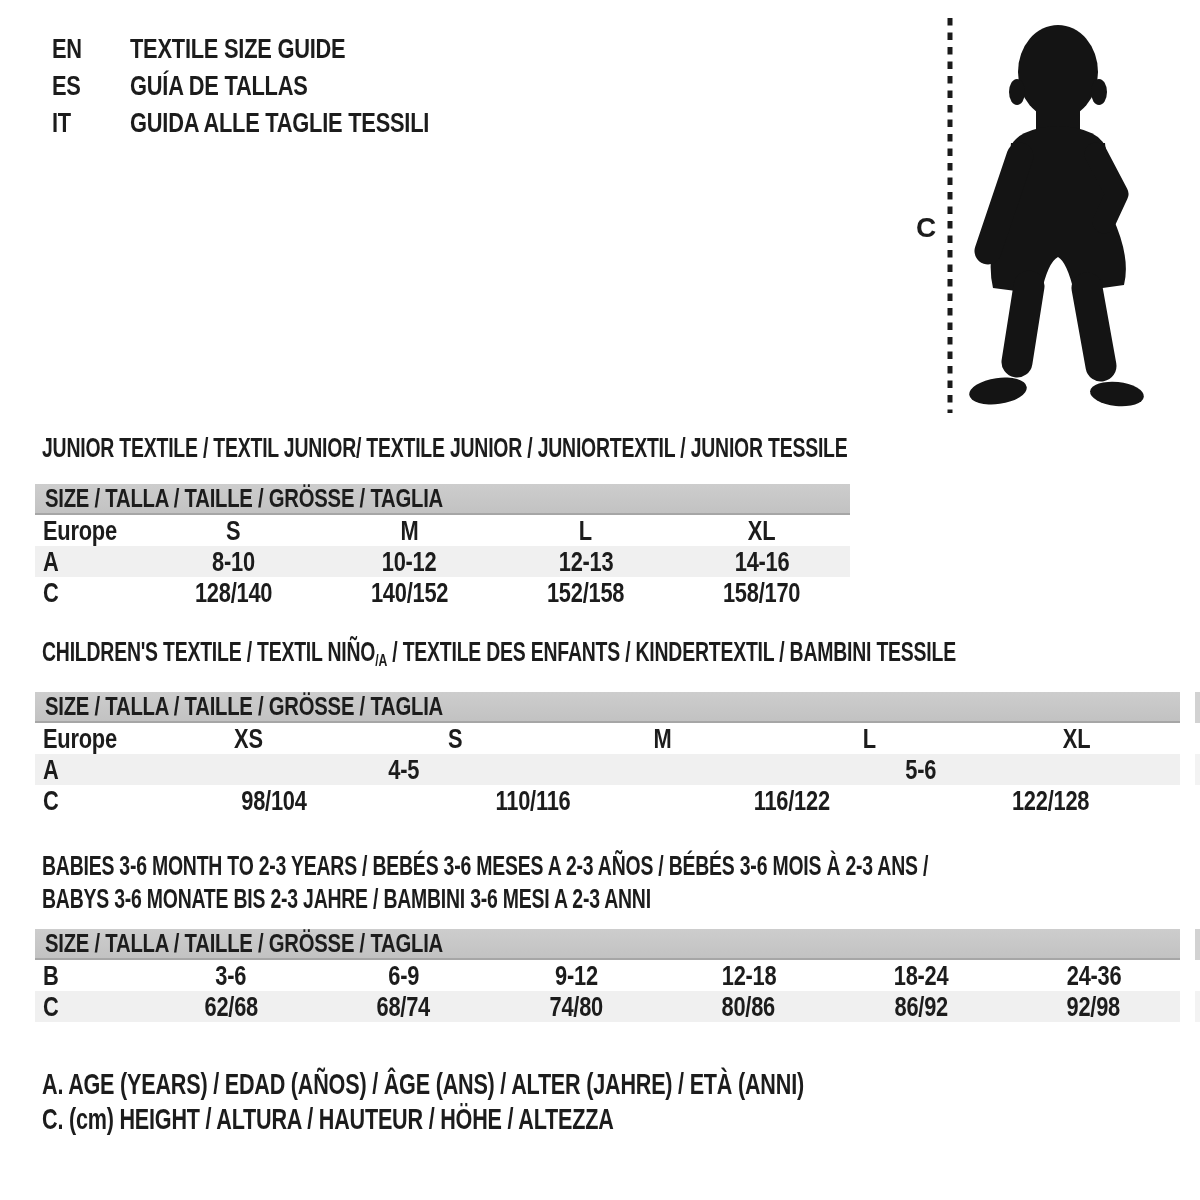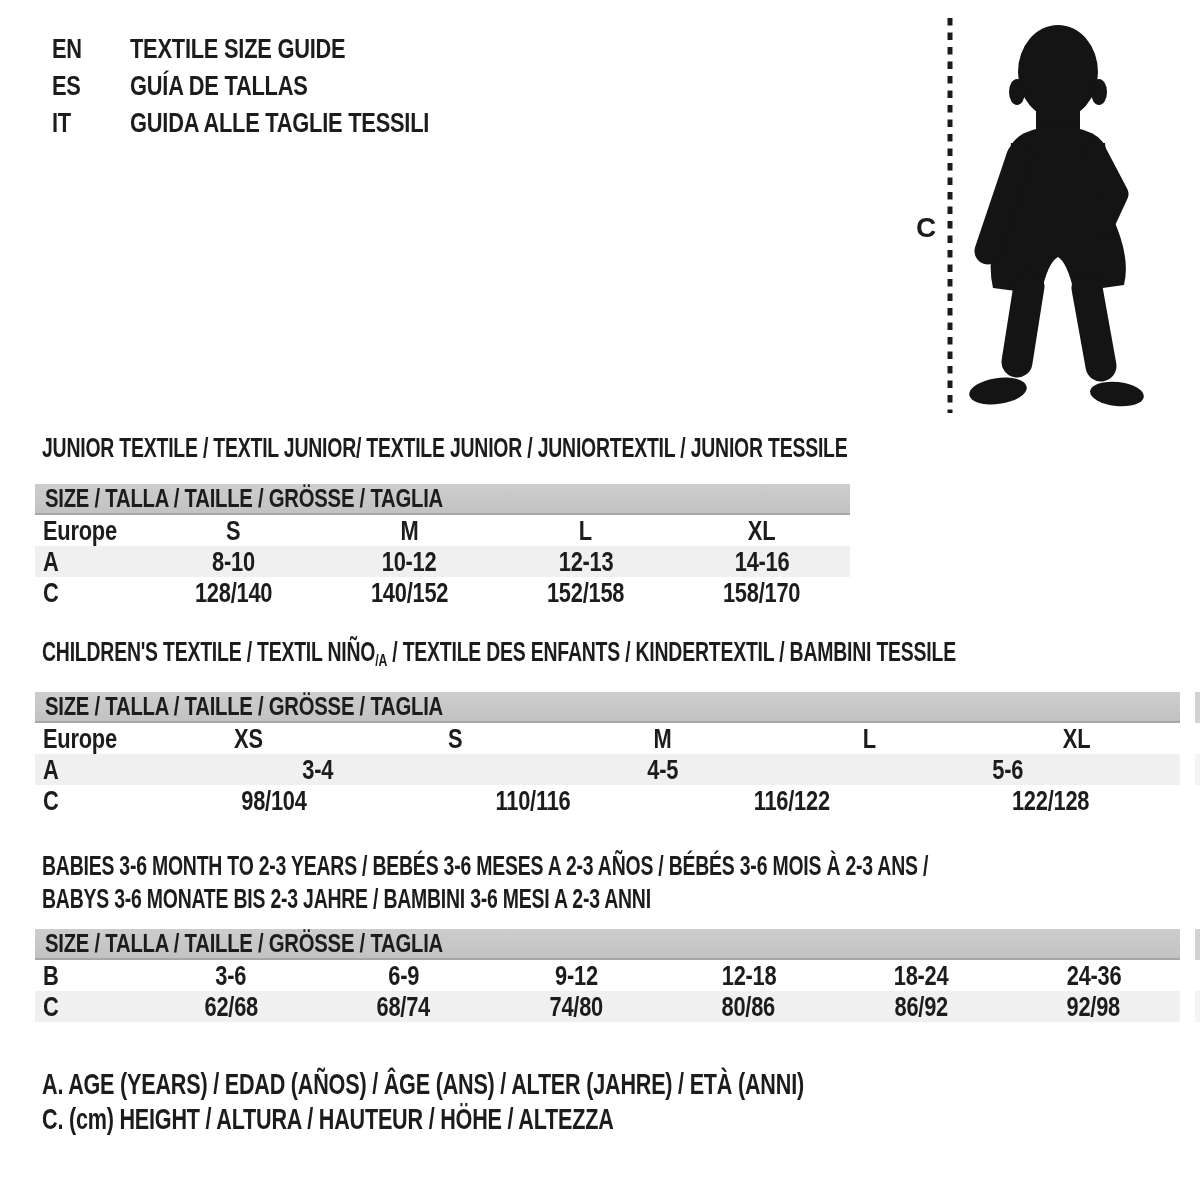--- a/index.html
+++ b/index.html
@@ -119,21 +119,20 @@
     <div class="tr">
       <span class="th"><span class="cx">Europe</span></span>
       <span class="td"><span class="cxc">XS</span></span>
       <span class="td"><span class="cxc">S</span></span>
       <span class="td"><span class="cxc">M</span></span>
       <span class="td"><span class="cxc">L</span></span>
       <span class="td"><span class="cxc">XL</span></span>
     </div>
     <div class="tr stripe">
       <span class="th"><span class="cx">A</span></span>
-      <span class="td"><span class="cxc">3-4</span></span>
       <span class="td"><span class="cxc">4-5</span></span>
       <span class="td"><span class="cxc">5-6</span></span>
     </div>
     <div class="tr">
       <span class="th"><span class="cx">C</span></span>
       <span class="td"><span class="cxc">98/104</span></span>
       <span class="td"><span class="cxc">110/116</span></span>
       <span class="td"><span class="cxc">116/122</span></span>
       <span class="td"><span class="cxc">122/128</span></span>
     </div>

